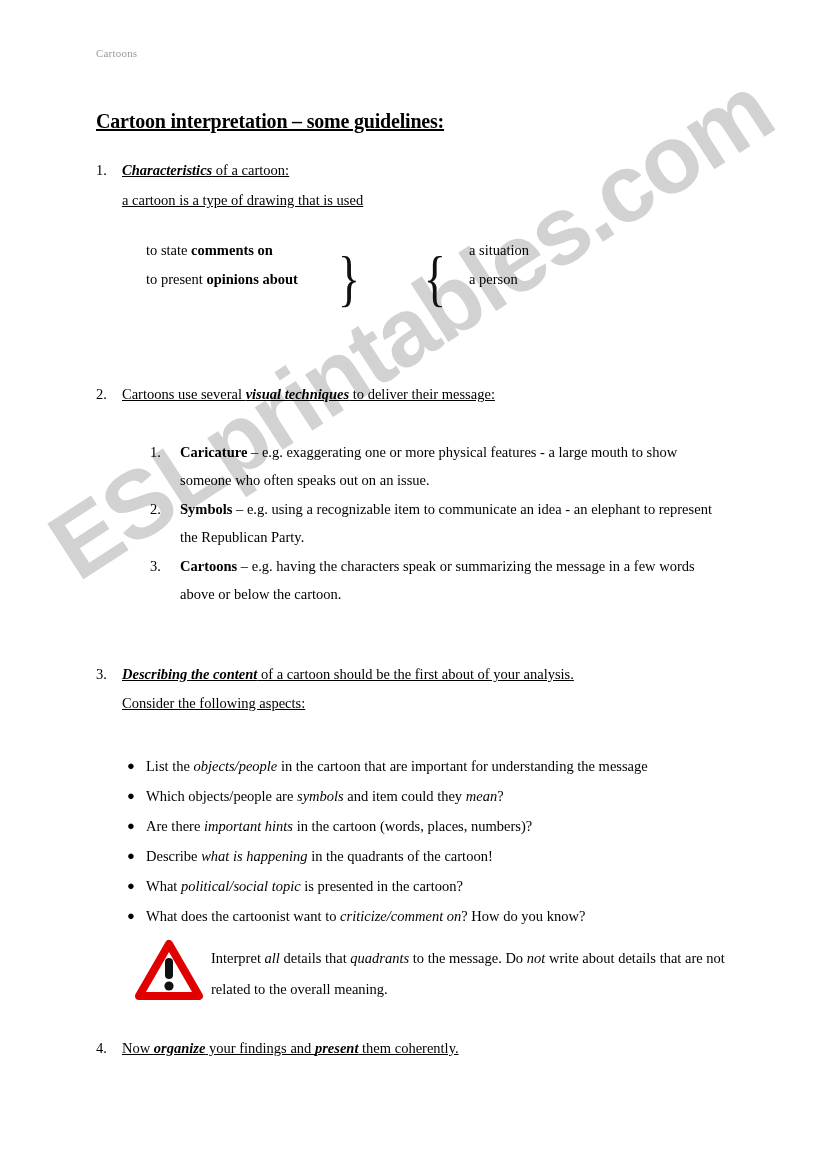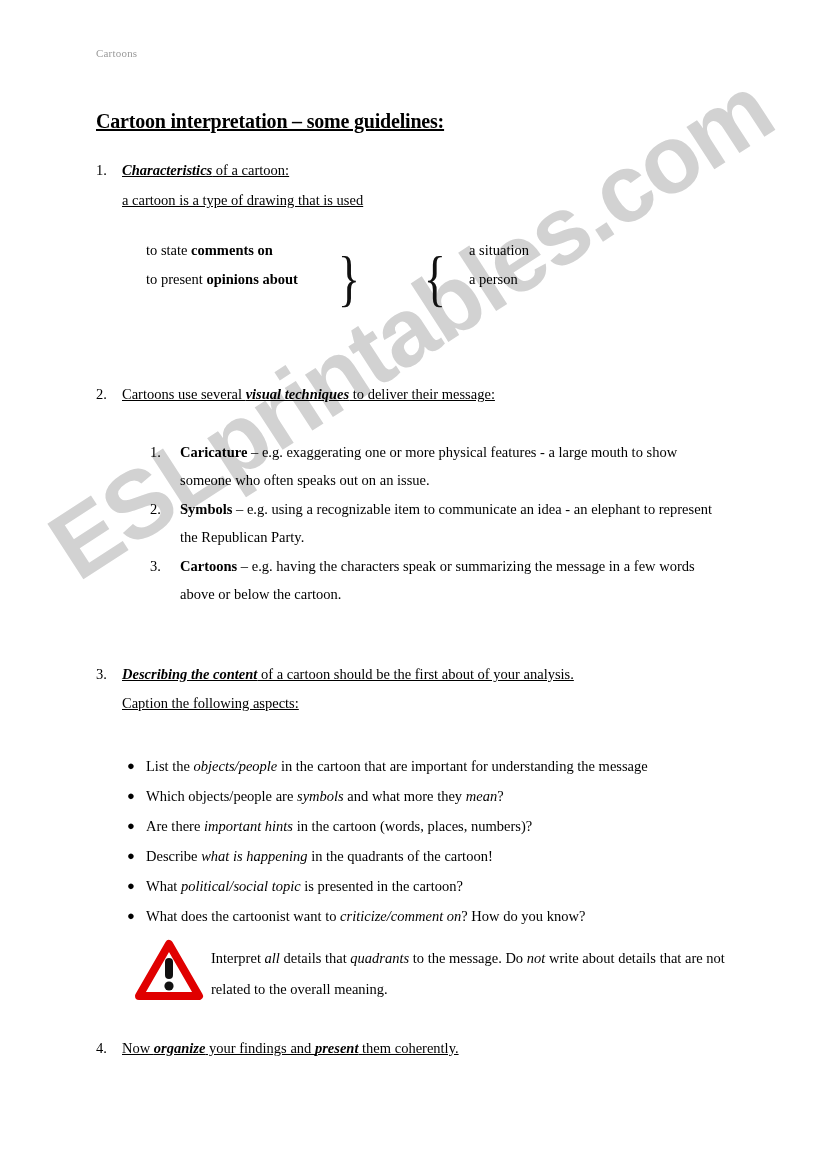--- a/index.html
+++ b/index.html
@@ -259,30 +259,30 @@
         <span class="sub-marker">2.</span><span class="b">Symbols</span><span> – e.g. using a recognizable item to communicate an idea - an elephant to represent the Republican Party.</span>
       </div>
       <div class="sub-item">
         <span class="sub-marker">3.</span><span class="b">Cartoons</span><span> – e.g. having the characters speak or summarizing the message in a few words above or below the cartoon.</span>
       </div>
     </div>
 
     <div class="num-item" id="item3">
       <span class="num-marker">3.</span>
       <span class="num-body"><span class="bi">Describing the content</span><span> of a cartoon should be the first about of your analysis.</span>
-        <span class="line2">Caption the following aspects:</span>
+        <span class="line2">Consider the following aspects:</span>
       </span>
     </div>
 
     <div class="bullet-list">
       <div class="bullet-item">
         <span class="bullet-dot">●</span><span>List the </span><span class="i">objects/people</span><span> in the cartoon that are important for understanding the message</span>
       </div>
       <div class="bullet-item">
-        <span class="bullet-dot">●</span><span>Which objects/people are </span><span class="i">symbols</span><span> and what more they </span><span class="i">mean</span><span>?</span>
+        <span class="bullet-dot">●</span><span>Which objects/people are </span><span class="i">symbols</span><span> and item could they </span><span class="i">mean</span><span>?</span>
       </div>
       <div class="bullet-item">
         <span class="bullet-dot">●</span><span>Are there </span><span class="i">important hints</span><span> in the cartoon (words, places, numbers)?</span>
       </div>
       <div class="bullet-item">
         <span class="bullet-dot">●</span><span>Describe </span><span class="i">what is happening</span><span> in the quadrants of the cartoon!</span>
       </div>
       <div class="bullet-item">
         <span class="bullet-dot">●</span><span>What </span><span class="i">political/social topic</span><span> is presented in the cartoon?</span>
       </div>

